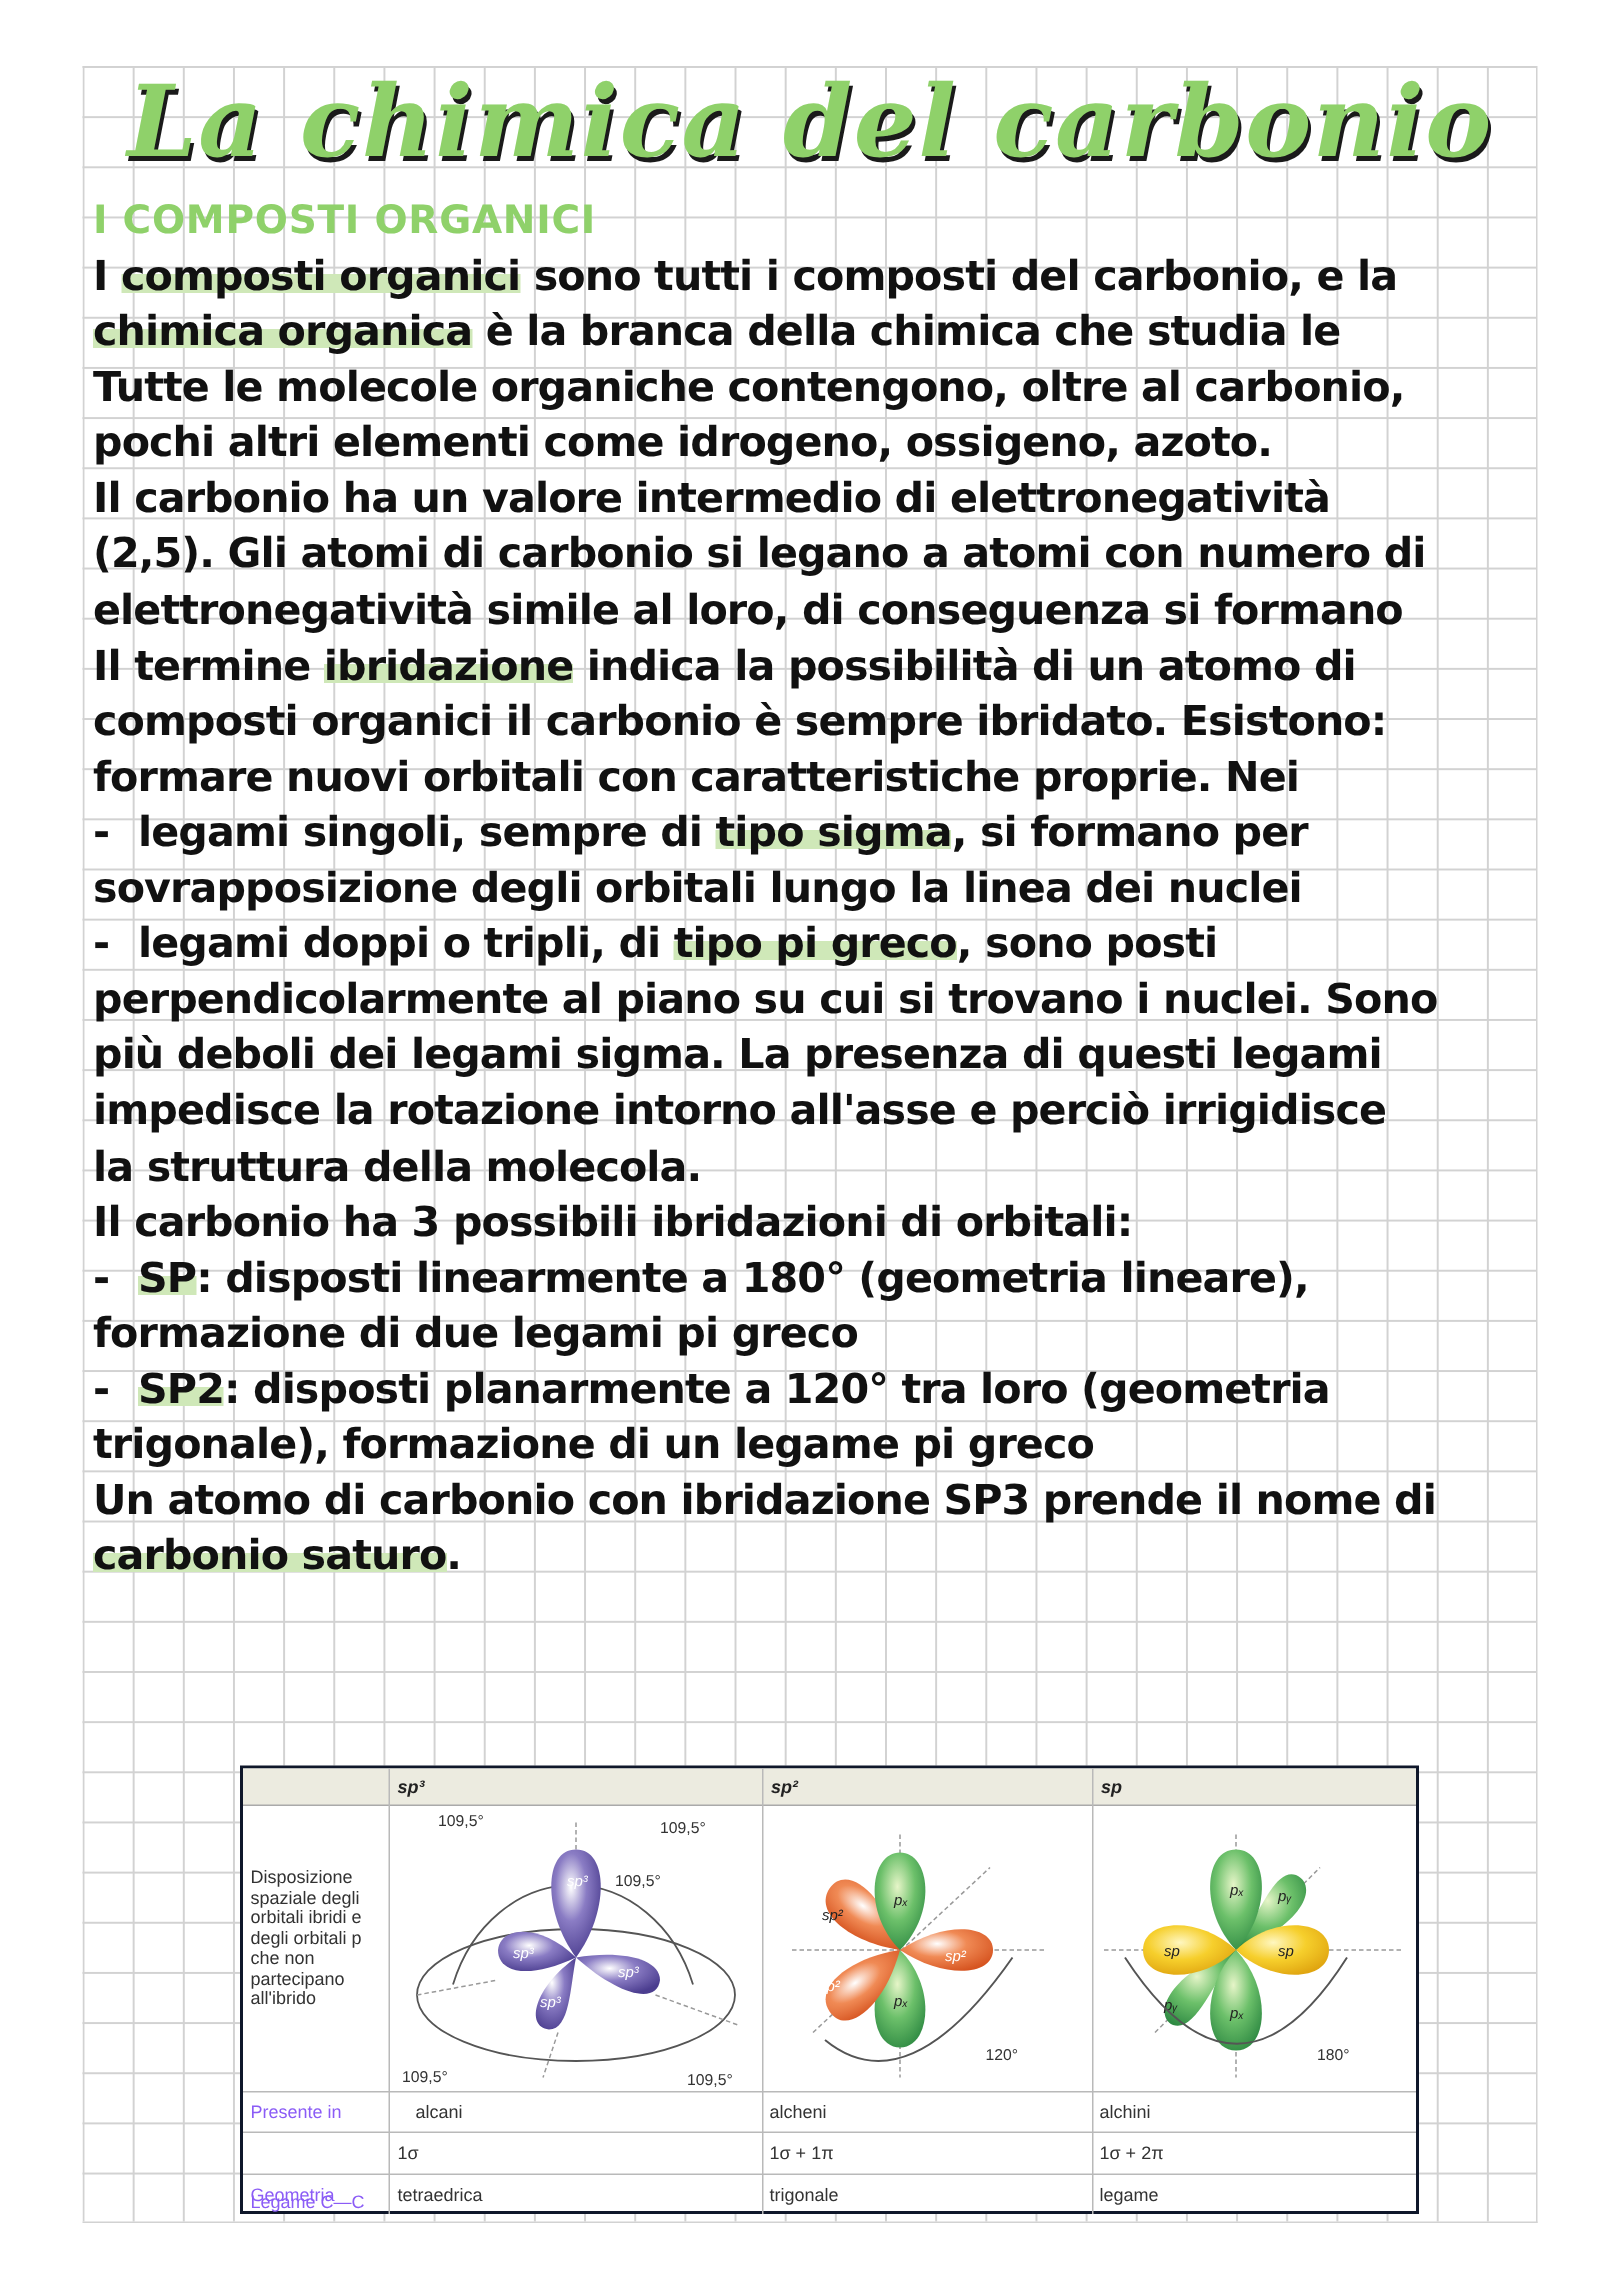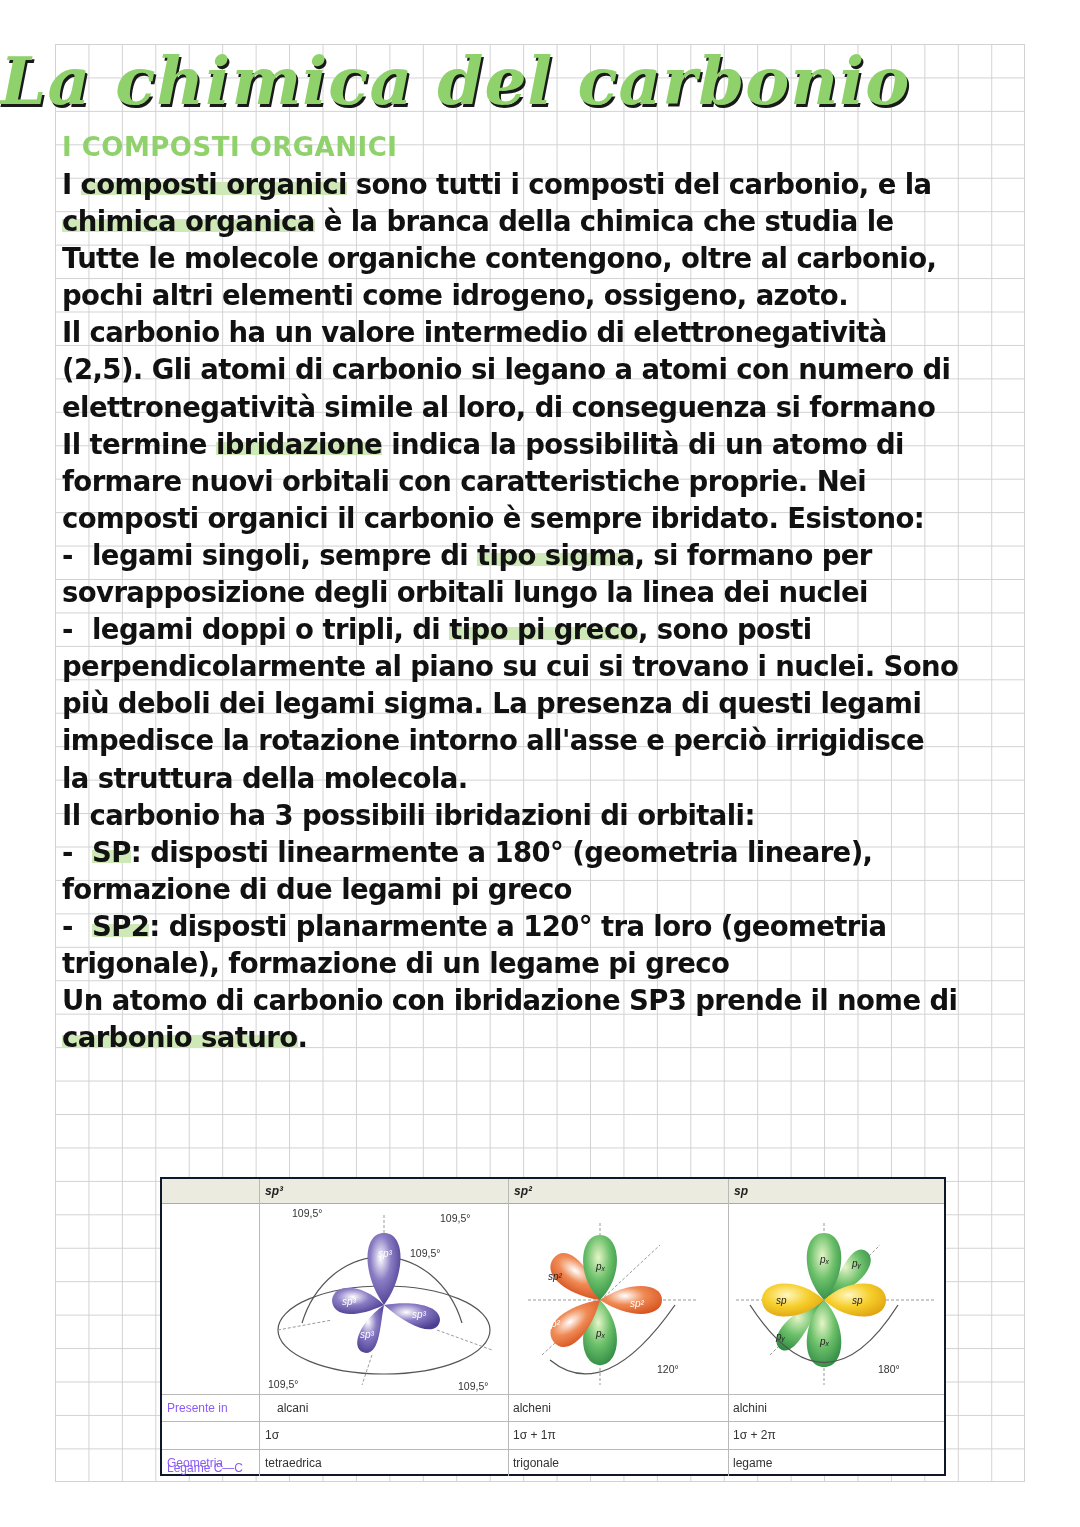--- a/index.html
+++ b/index.html
@@ -8,21 +8,21 @@
       position: absolute; left: 55px; top: 44px; width: 970px; height: 1438px;
       background-color: #fff;
       background-image:
         linear-gradient(to right, #d2d2d2 1px, transparent 1px),
         linear-gradient(to bottom, #d2d2d2 1px, transparent 1px);
       background-size: 33.45px 33.45px;
       border-right: 1px solid #d2d2d2; border-bottom: 1px solid #d2d2d2;
       box-sizing: border-box;
     }
     .title {
-      position: absolute; left: 0; width: 1080px; top: 42px; text-align: left;
+      position: absolute; left: 0; width: 1080px; top: 42px; text-align: center;
       font-family: "DejaVu Serif", serif; font-style: italic; font-weight: bold;
       font-size: 66px; color: #8fd16a; letter-spacing: 1px;
       text-shadow: 2px 3px 0 #1a1a1a;
     }
     .section-heading {
       position: absolute; left: 62px; top: 132px;
       font-family: "DejaVu Sans", sans-serif; font-weight: bold; font-size: 26px;
       color: #8fd16a; letter-spacing: 0.5px;
     }
     .body-text {
@@ -58,22 +58,22 @@
 
 <div class="body-text">
   <span class="line"><span>I </span><span class="hl">composti organici</span><span> sono tutti i composti del carbonio, e la</span></span>
   <span class="line"><span class="hl">chimica organica</span><span> è la branca della chimica che studia le</span></span>
   <span class="line">Tutte le molecole organiche contengono, oltre al carbonio,</span>
   <span class="line">pochi altri elementi come idrogeno, ossigeno, azoto.</span>
   <span class="line">Il carbonio ha un valore intermedio di elettronegatività</span>
   <span class="line">(2,5). Gli atomi di carbonio si legano a atomi con numero di</span>
   <span class="line">elettronegatività simile al loro, di conseguenza si formano</span>
   <span class="line"><span>Il termine </span><span class="hl">ibridazione</span><span> indica la possibilità di un atomo di</span></span>
+  <span class="line">composti organici il carbonio è sempre ibridato. Esistono:</span>
   <span class="line">formare nuovi orbitali con caratteristiche proprie. Nei</span>
-  <span class="line">composti organici il carbonio è sempre ibridato. Esistono:</span>
   <span class="line"><span class="dash">-</span><span>legami singoli, sempre di </span><span class="hl">tipo sigma</span><span>, si formano per</span></span>
   <span class="line">sovrapposizione degli orbitali lungo la linea dei nuclei</span>
   <span class="line"><span class="dash">-</span><span>legami doppi o tripli, di </span><span class="hl">tipo pi greco</span><span>, sono posti</span></span>
   <span class="line">perpendicolarmente al piano su cui si trovano i nuclei. Sono</span>
   <span class="line">più deboli dei legami sigma. La presenza di questi legami</span>
   <span class="line">impedisce la rotazione intorno all'asse e perciò irrigidisce</span>
   <span class="line">la struttura della molecola.</span>
   <span class="line">Il carbonio ha 3 possibili ibridazioni di orbitali:</span>
   <span class="line"><span class="dash">-</span><span class="hl">SP</span><span>: disposti linearmente a 180° (geometria lineare),</span></span>
   <span class="line">formazione di due legami pi greco</span>
@@ -86,20 +86,21 @@
 <div class="table">
   <div class="thead">
     <div class="th" style="left:98px;width:249px;">sp³</div>
     <div class="th" style="left:347px;width:220px;">sp²</div>
     <div class="th" style="left:567px;width:218px;">sp</div>
   </div>
   <div class="vline" style="left:97px;height:297px;"></div>
   <div class="vline" style="left:346px;height:297px;"></div>
   <div class="vline" style="left:566px;height:297px;"></div>
 
+  <div class="desc">Disposizione spaziale degli orbitali ibridi e degli orbitali p che non partecipano all'ibrido</div>
 
   <svg style="position:absolute;left:100px;top:26px;" width="244" height="190" viewBox="0 0 244 190">
     <defs>
       <radialGradient id="purp" cx="40%" cy="35%" r="70%">
         <stop offset="0%" stop-color="#ffffff"></stop>
         <stop offset="45%" stop-color="#8a7cc4"></stop>
         <stop offset="100%" stop-color="#4b3d8f"></stop>
       </radialGradient>
       <radialGradient id="orng" cx="40%" cy="35%" r="70%">
         <stop offset="0%" stop-color="#ffffff"></stop>

